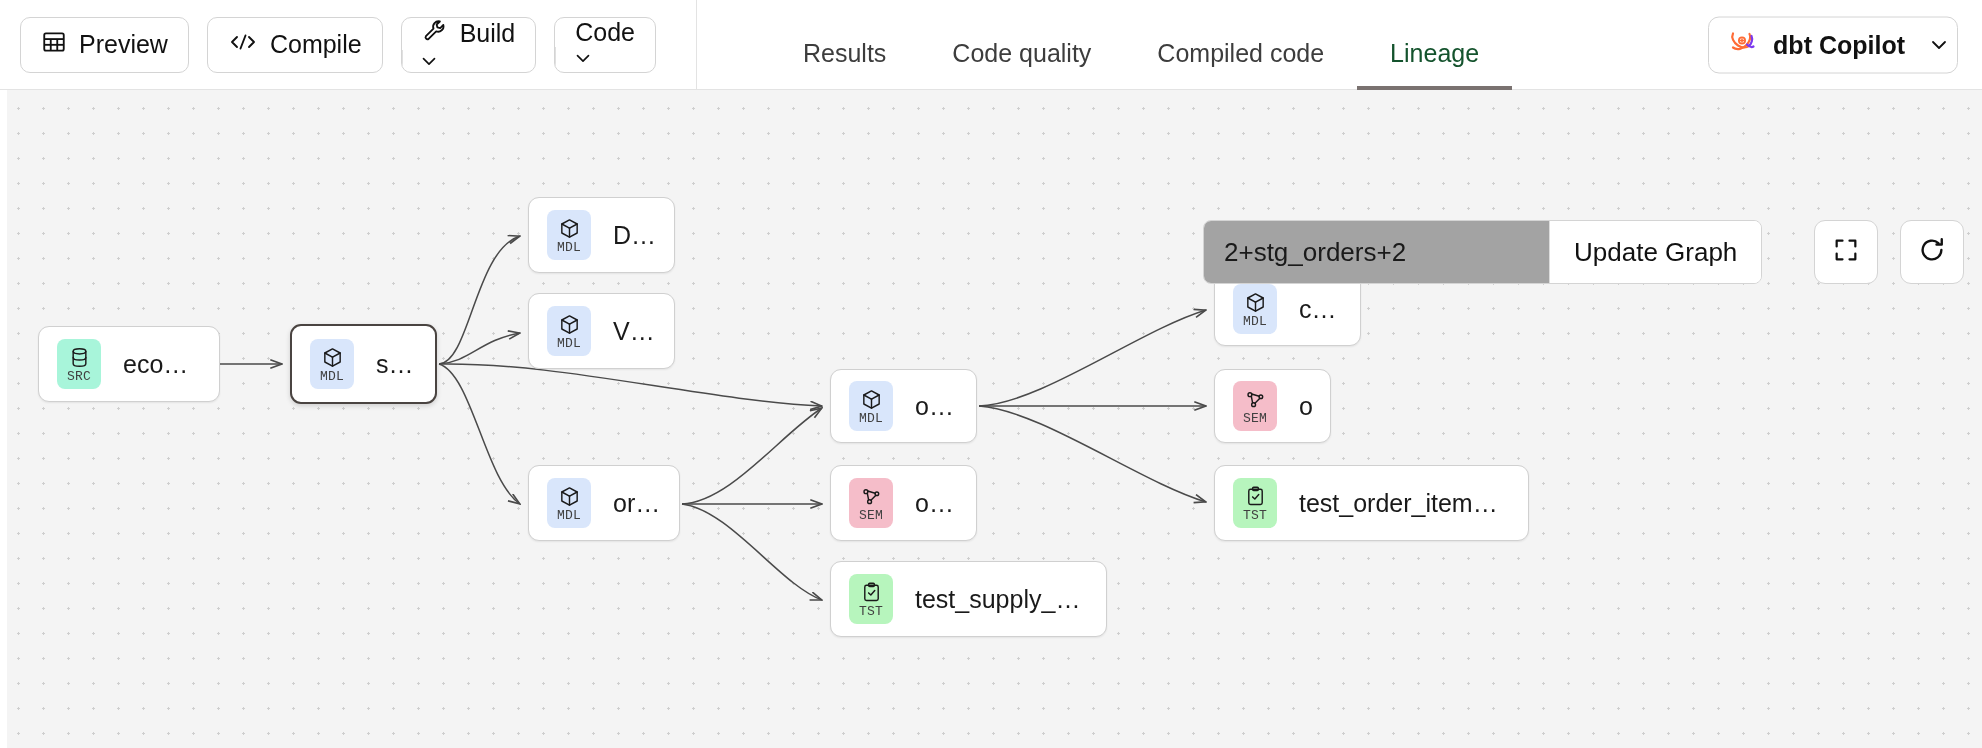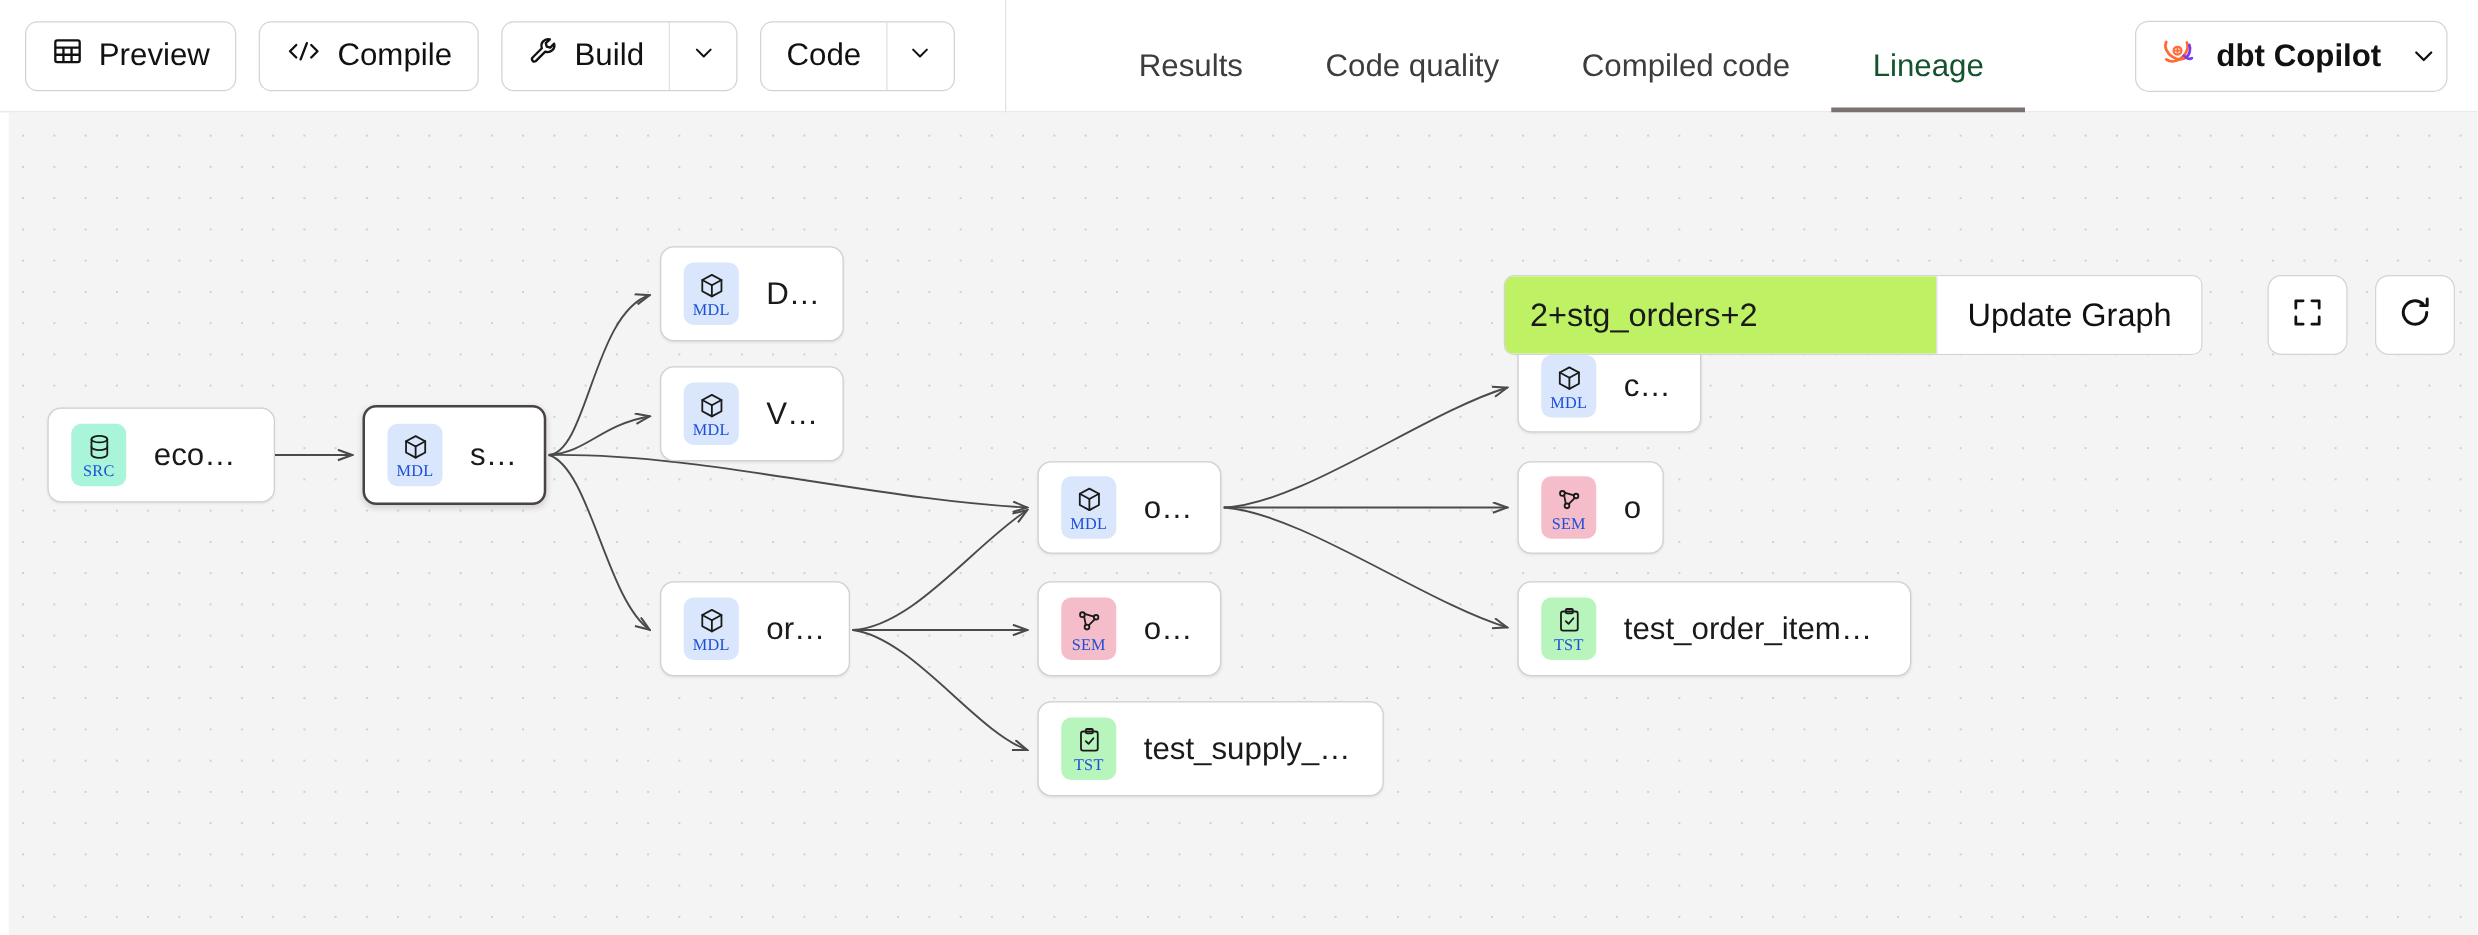--- a/index.html
+++ b/index.html
@@ -42,20 +42,21 @@
     font-family: "Liberation Sans", sans-serif;
   }
   .btn-split {
     height: 56px;
     border: 1px solid #d4d4d4;
     border-radius: 10px;
     background: #fff;
     display: flex;
     align-items: stretch;
     overflow: hidden;
+    flex-direction: column;
   }
   .btn-split .main {
     display: flex; align-items: center; gap: 12px;
     padding: 0 20px; font-size: 25px; color: #111;
   }
   .btn-split .caret {
     display: flex; align-items: center; justify-content: center;
     width: 54px;
     border-left: 1px solid #e0e0e0;
   }
@@ -138,21 +139,21 @@
     border: 1px solid #d4d4d4;
     border-radius: 8px;
     overflow: hidden;
   }
   .selector-input {
     width: 345px;
     display: flex; align-items: center;
     padding-left: 20px;
     font-size: 26px;
     color: #1a1a1a;
-    background: #bef264;
+    background: #a3a3a3;
     border: none;
     outline: none;
     font-family: "Liberation Sans", sans-serif;
   }
   .update-btn {
     display: flex; align-items: center; justify-content: center;
     padding: 0 24px;
     border-left: 1px solid #dcdcdc;
     font-size: 26px;
     color: #111;
@@ -190,23 +191,23 @@
     flex-direction: column;
     align-items: center;
     justify-content: center;
     flex: none;
     margin-left: 18px;
     gap: 1px;
   }
   .badge .b-label {
     font-size: 13px;
     letter-spacing: 0.2px;
-    color: #1d4ed8;
+    color: #404040;
     line-height: 1;
-    font-family: Liberation Serif, serif;
+    font-family: Liberation Mono, monospace;
   }
   .badge-mdl { background: #d9e6fb; }
   .badge-src { background: #a8f5da; }
   .badge-sem { background: #f5bdc9; }
   .badge-tst { background: #b7f5bd; }
   .node-label {
     font-size: 25px;
     color: #1a1a1a;
     margin-left: 22px;
     margin-right: 18px;

